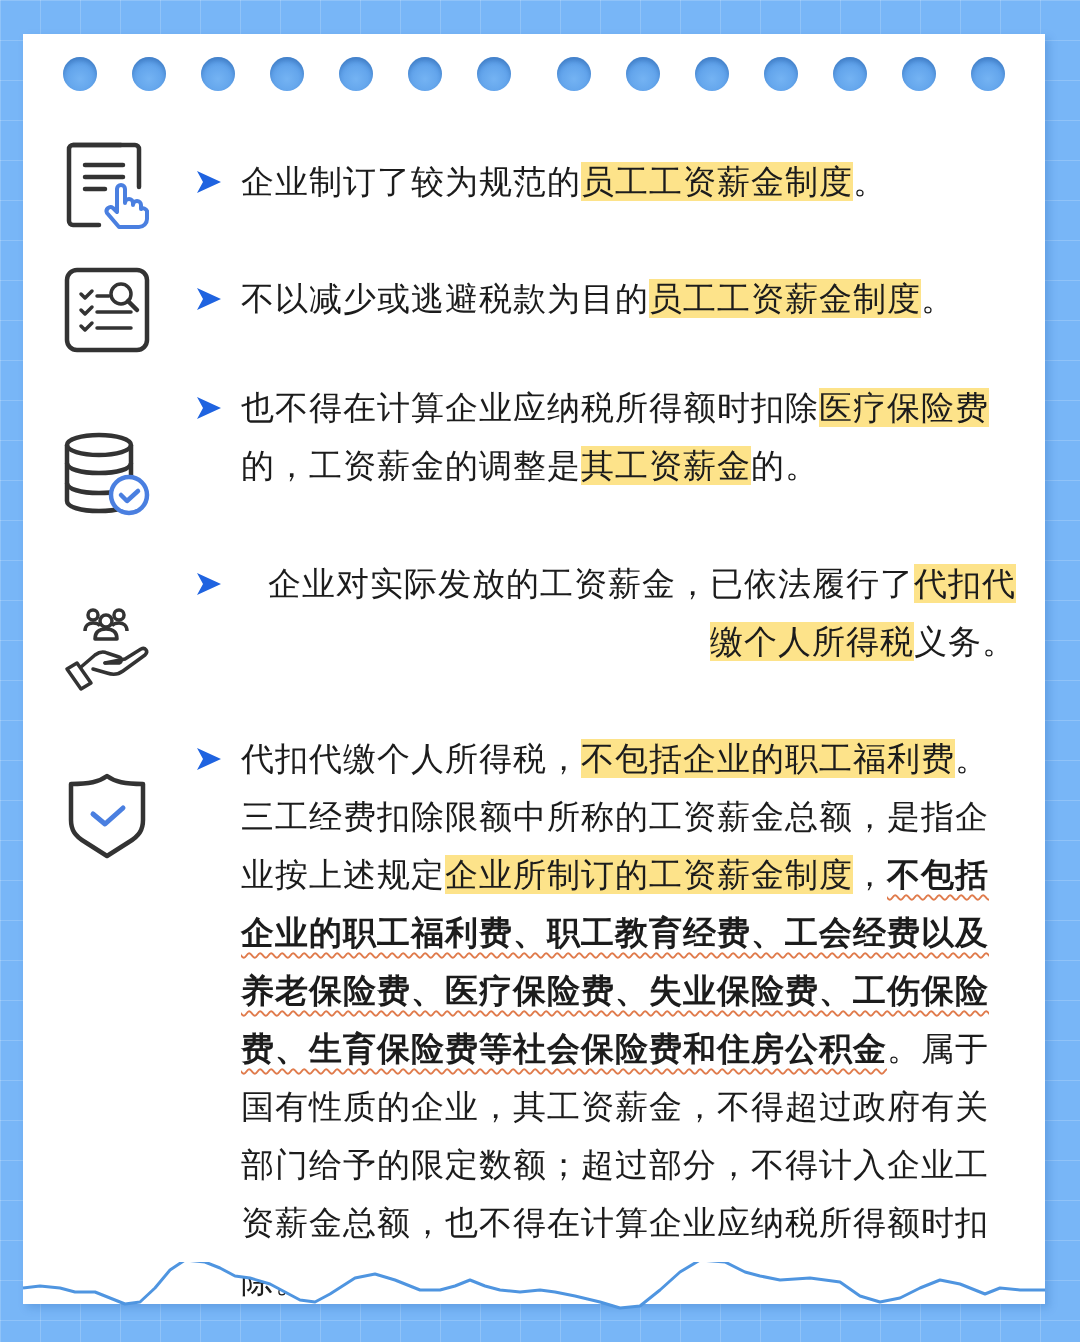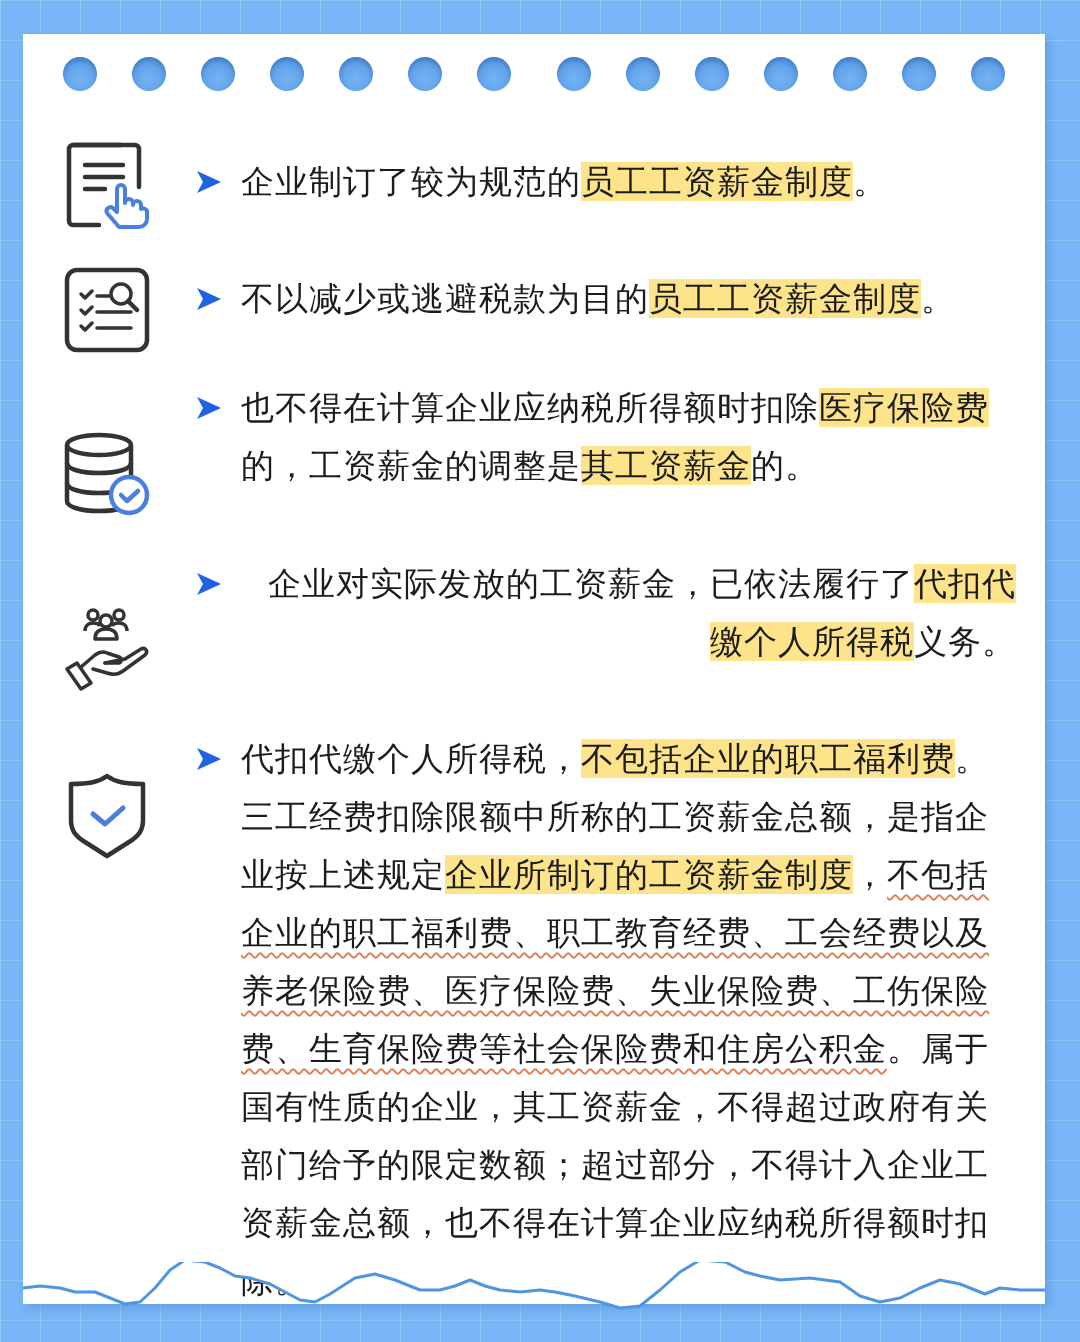--- a/index.html
+++ b/index.html
@@ -78,20 +78,21 @@
       width: 24px;
       height: 22px;
     }
     .hl {
       background: #fde38a;
     }
     .wavy {
       text-decoration: underline wavy #e07b4c;
       text-decoration-thickness: 1.5px;
       text-underline-offset: 8px;
+      font-weight: bold;
     }
   </style>
 </head>
 <body>
 
 <div class="paper">
 
   <div class="holes">
     <div class="hole" style="left:0px"></div>
     <div class="hole" style="left:69px"></div>

